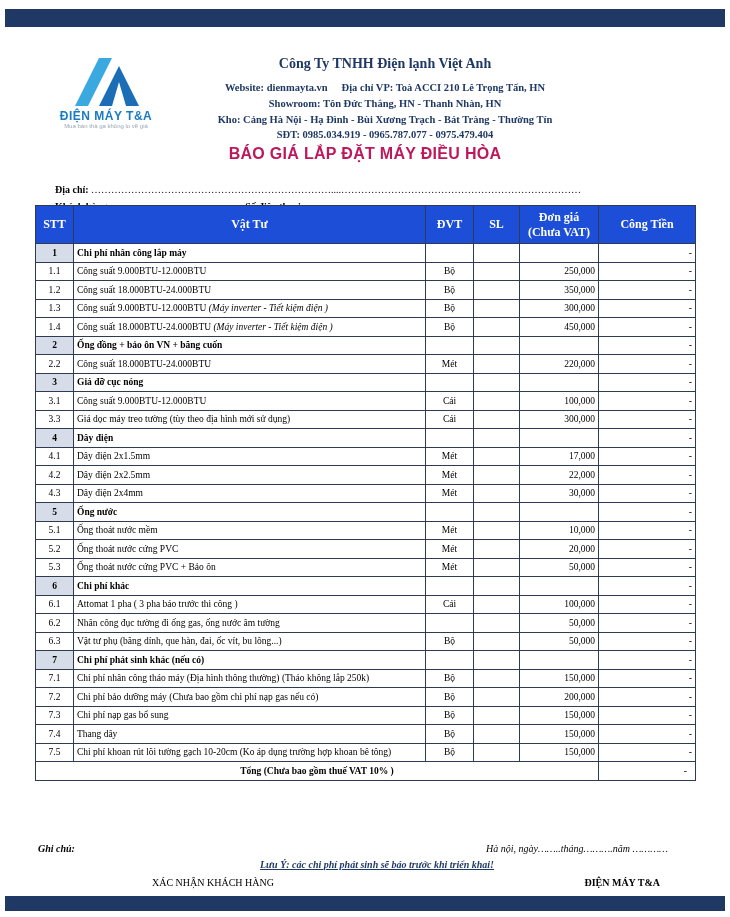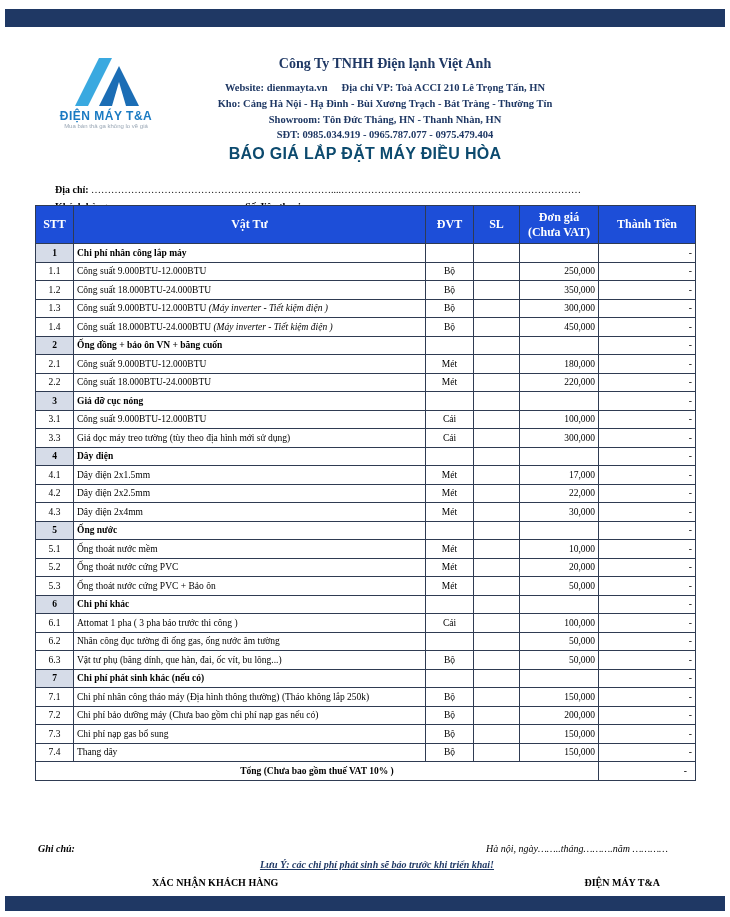--- a/index.html
+++ b/index.html
@@ -27,21 +27,21 @@
     font-size: 6px; color: #9aa7b5; white-space: nowrap;
   }
 
   .header-block { position: absolute; top: 56px; left: 150px; width: 470px; text-align: center; color: #1f3864; }
   .company { font-size: 14px; font-weight: bold; margin-bottom: 8px; }
   .header-line { font-size: 10.5px; font-weight: bold; line-height: 1.5; }
   .header-line .gap { display: inline-block; width: 14px; }
 
   .doc-title {
     position: absolute; top: 145px; left: 0; width: 100%;
-    text-align: center; color: #0c4a6e; font-weight: bold; font-size: 16px;
+    text-align: center; color: #be185d; font-weight: bold; font-size: 16px;
     font-family: "Liberation Sans", sans-serif; letter-spacing: .3px;
   }
 
   .form-line { position: absolute; left: 55px; right: 60px; font-size: 10px; white-space: nowrap; overflow: hidden; }
   .form-line .lbl { font-weight: bold; }
   .form-line.l1 { top: 170px; margin-top: 31px; }
   .form-line.l2 { top: 184px; }
 
   table.grid {
     position: absolute; top: 205px; left: 35px; width: 660px;
@@ -76,21 +76,21 @@
   tfoot .total-value { text-align: right; padding-right: 8px; }
 
   .foot-note { position: absolute; font-size: 10px; }
   .ghi-chu { top: 843px; left: 38px; font-weight: bold; font-style: italic; }
   .date-line { top: 843px; right: 62px; font-style: italic; }
   .luu-y {
     top: 859px; left: 12px; width: 100%; text-align: center;
     font-weight: bold; font-style: italic; text-decoration: underline;
     color: #1f3864; font-size: 10px;
   }
-  .sign-left { top: 877px; left: 152px; font-weight: bold; font-size: 10px; }
+  .sign-left { top: 877px; left: 152px; font-weight: normal; font-size: 10px; }
   .sign-right { top: 877px; right: 70px; font-weight: bold; font-size: 10px; }
 </style>
 </head>
 <body>
 
 <div class="bar top"></div>
 
 <div class="logo">
   <svg width="74" height="52" viewBox="0 0 74 52">
     <polygon points="6,50 30,2 43,2 19,50" fill="#3aa9e0"></polygon>
@@ -99,22 +99,22 @@
   </svg>
   <div class="logo-text">ĐIỆN MÁY T&amp;A</div>
   <div class="logo-tagline">Mua bán thả ga không lo về giá</div>
 </div>
 
 <div class="header-block">
   <div class="company">Công Ty TNHH Điện lạnh Việt Anh</div>
   <div class="header-line">
     <span>Website: dienmayta.vn</span><span class="gap"></span><span>Địa chỉ VP: Toà ACCI 210 Lê Trọng Tấn, HN</span>
   </div>
+  <div class="header-line">Showroom: Tôn Đức Thắng, HN - Thanh Nhàn, HN</div>
   <div class="header-line">Kho: Cảng Hà Nội - Hạ Đình - Bùi Xương Trạch - Bát Tràng - Thường Tín</div>
-  <div class="header-line">Showroom: Tôn Đức Thắng, HN - Thanh Nhàn, HN</div>
   <div class="header-line">SĐT: 0985.034.919 - 0965.787.077 - 0975.479.404</div>
 </div>
 
 <div class="doc-title">BÁO GIÁ LẮP ĐẶT MÁY ĐIỀU HÒA</div>
 
 <div class="form-line l1">
   <span class="lbl">Khách hàng:</span><span>………………………………….</span>
   <span class="lbl">Số điện thoại:</span> <span>…………………………………………………………………………</span>
 </div>
 <div class="form-line l2">
@@ -130,21 +130,21 @@
       <col class="c-price">
       <col class="c-total">
   </colgroup>
   <thead>
     <tr>
       <th>STT</th>
       <th>Vật Tư</th>
       <th>ĐVT</th>
       <th>SL</th>
       <th>Đơn giá (Chưa VAT)</th>
-      <th>Thành Tiền</th>
+      <th>Công Tiền</th>
     </tr>
   </thead>
   <tbody>
       <tr class="section">
         <td class="stt">1</td>
         <td class="name">Chi phí nhân công lắp máy</td>
         <td class="dvt"></td>
         <td class="sl"></td>
         <td class="price"></td>
         <td class="total">-</td>
@@ -183,28 +183,20 @@
       </tr>
       <tr class="section">
         <td class="stt">2</td>
         <td class="name">Ống đồng + bảo ôn VN + băng cuốn</td>
         <td class="dvt"></td>
         <td class="sl"></td>
         <td class="price"></td>
         <td class="total">-</td>
       </tr>
       <tr class="item">
-        <td class="stt">2.1</td>
-        <td class="name">Công suất 9.000BTU-12.000BTU</td>
-        <td class="dvt">Mét</td>
-        <td class="sl"></td>
-        <td class="price">180,000</td>
-        <td class="total">-</td>
-      </tr>
-      <tr class="item">
         <td class="stt">2.2</td>
         <td class="name">Công suất 18.000BTU-24.000BTU</td>
         <td class="dvt">Mét</td>
         <td class="sl"></td>
         <td class="price">220,000</td>
         <td class="total">-</td>
       </tr>
       <tr class="section">
         <td class="stt">3</td>
         <td class="name">Giá đỡ cục nóng</td>
@@ -353,20 +345,28 @@
         <td class="stt">7.3</td>
         <td class="name">Chi phí nạp gas bổ sung</td>
         <td class="dvt">Bộ</td>
         <td class="sl"></td>
         <td class="price">150,000</td>
         <td class="total">-</td>
       </tr>
       <tr class="item">
         <td class="stt">7.4</td>
         <td class="name">Thang dây</td>
+        <td class="dvt">Bộ</td>
+        <td class="sl"></td>
+        <td class="price">150,000</td>
+        <td class="total">-</td>
+      </tr>
+      <tr class="item">
+        <td class="stt">7.5</td>
+        <td class="name">Chi phí khoan rút lõi tường gạch 10-20cm (Ko áp dụng trường hợp khoan bê tông)</td>
         <td class="dvt">Bộ</td>
         <td class="sl"></td>
         <td class="price">150,000</td>
         <td class="total">-</td>
       </tr>
     </tbody>
   <tfoot>
     <tr>
       <td class="total-label" colspan="5">Tổng (Chưa bao gồm thuế VAT 10% )</td>
       <td class="total-value">-</td>

